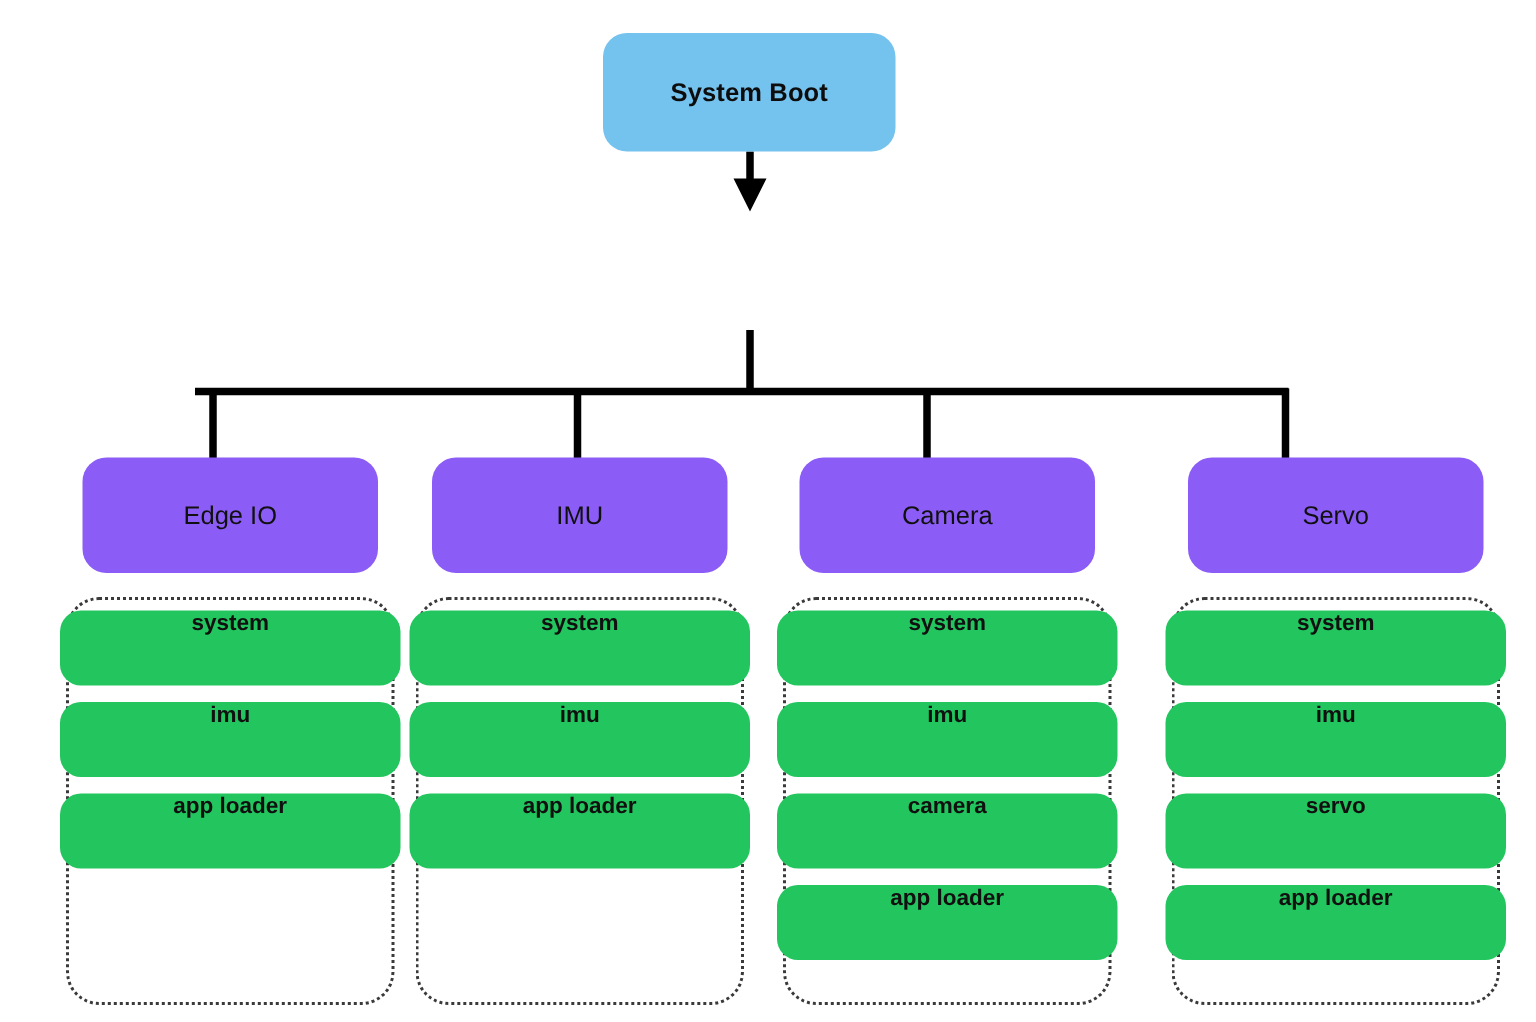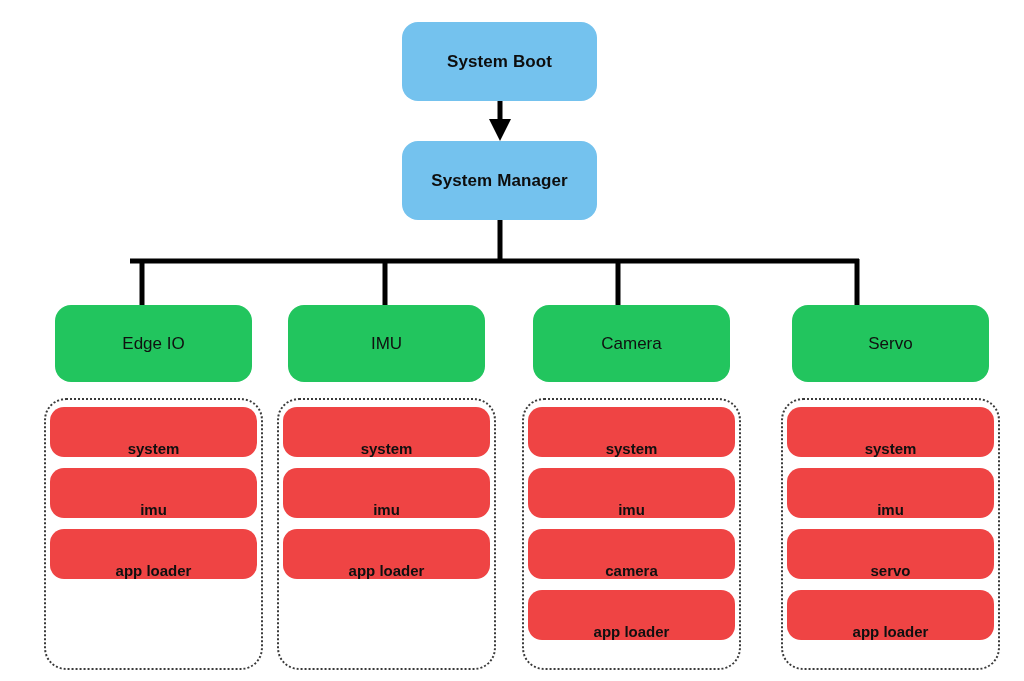--- a/index.html
+++ b/index.html
@@ -69,21 +69,21 @@
     width: 197px;
   }
   .subsystem-column.col-0 { left: 55px; }
   .subsystem-column.col-1 { left: 288px; }
   .subsystem-column.col-2 { left: 533px; }
   .subsystem-column.col-3 { left: 792px; }
 
   .node-gray {
     width: 197px;
     height: 77px;
-    background: #22c55e;
+    background: #8b5cf6;
     border-radius: 16px;
     display: flex;
     align-items: center;
     justify-content: center;
     box-sizing: border-box;
   }
   .node-gray .node-label {
     font-size: 17px;
     font-weight: normal;
     color: #101010;
@@ -100,26 +100,26 @@
     box-sizing: content-box;
     padding: 7px 9px;
     margin-left: -11px;
     display: flex;
     flex-direction: column;
     align-items: center;
     gap: 11px;
   }
 
   .module-pill {
-    width: 207px;
+    width: 227px;
     height: 50px;
-    background: #ef4444;
+    background: #22c55e;
     border-radius: 14px;
     display: flex;
-    align-items: flex-end;
+    align-items: flex-start;
     justify-content: center;
     box-sizing: border-box;
     flex: 0 0 auto;
   }
   .module-pill .module-label {
     font-size: 15px;
     font-weight: bold;
     color: #101010;
     text-align: center;
   }
@@ -143,23 +143,20 @@
     <line x1="142" y1="259" x2="142" y2="307" stroke="#000000" stroke-width="5"></line>
     <line x1="385" y1="259" x2="385" y2="307" stroke="#000000" stroke-width="5"></line>
     <line x1="618" y1="259" x2="618" y2="307" stroke="#000000" stroke-width="5"></line>
     <line x1="857" y1="259" x2="857" y2="307" stroke="#000000" stroke-width="5"></line>
   </svg>
 
   <div class="node-blue" id="node-system-boot">
     <span class="node-label">System Boot</span>
   </div>
 
-  <div class="node-blue" id="node-system-manager">
-    <span class="node-label">System Manager</span>
-  </div>
 
   <div class="subsystem-column col-0">
     <div class="node-gray">
       <span class="node-label">Edge IO</span>
     </div>
     <div class="module-group">
       <div class="module-pill">
         <span class="module-label">system</span>
       </div>
       <div class="module-pill">

